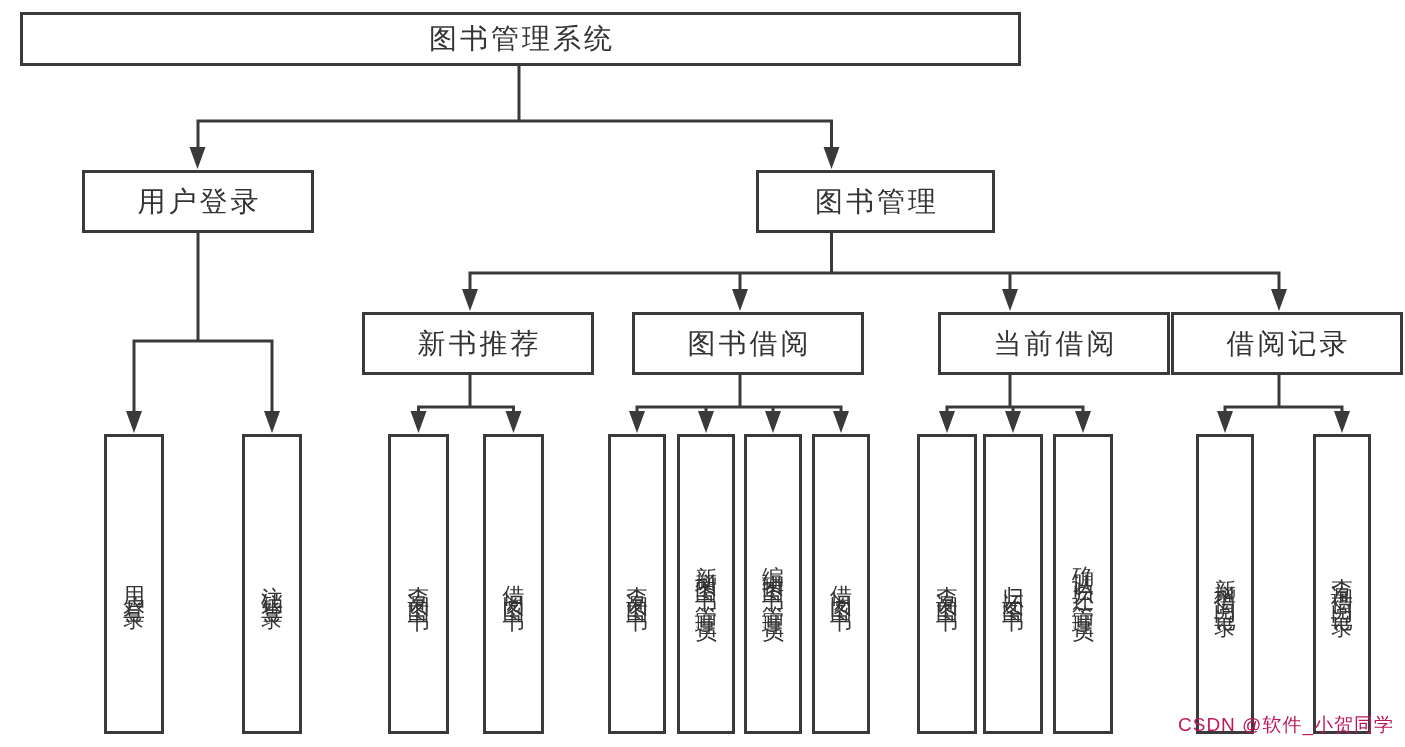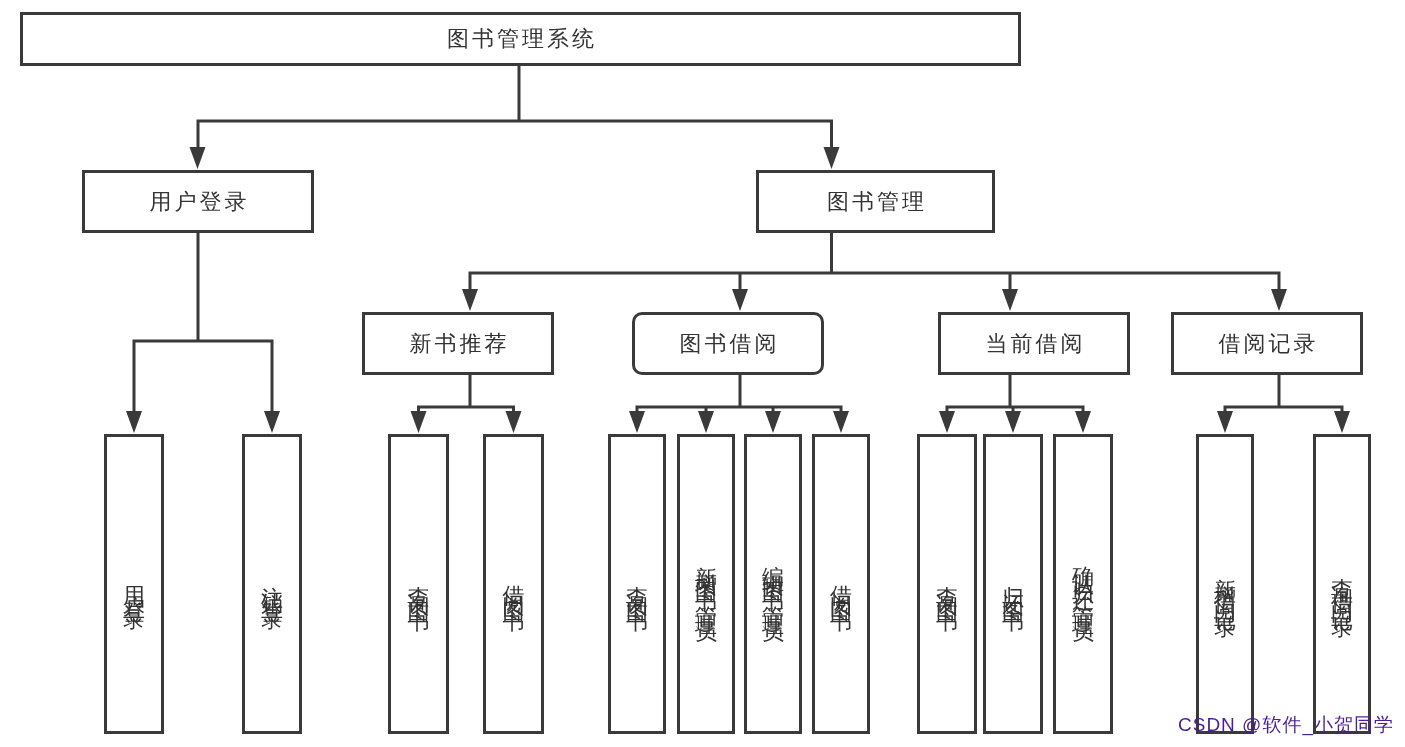--- a/index.html
+++ b/index.html
@@ -6,30 +6,30 @@
   .canvas{
     position:relative;width:1405px;height:747px;background:#ffffff;
     font-family:"Liberation Sans","DejaVu Sans",sans-serif;color:#333333;overflow:hidden;
   }
   .connectors{position:absolute;left:0;top:0;z-index:1;}
   .box{
     position:absolute;border:3px solid #3a3a3a;background:#ffffff;
     display:flex;align-items:center;justify-content:center;
     box-sizing:border-box;z-index:2;text-align:center;
   }
-  .h-box{font-size:22px;letter-spacing:3px;text-indent:3px;white-space:nowrap;}
+  .h-box{font-size:28px;letter-spacing:3px;text-indent:3px;white-space:nowrap;}
   .v-box{
     font-size:22px;letter-spacing:8px;line-height:1.0;
     writing-mode:vertical-rl;text-orientation:mixed;
   }
   .leaf{top:434px;height:300px;}
-  .lvl3{top:312px;height:63px;width:192px;font-family:Liberation Mono, monospace;}
+  .lvl3{top:312px;height:63px;width:232px;font-family:Liberation Mono, monospace;}
   .watermark{
     position:absolute;left:1178px;top:712px;z-index:6;
-    font-size:19px;color:#4c1d95;white-space:nowrap;letter-spacing:1px;
+    font-size:19px;color:#be185d;white-space:nowrap;letter-spacing:1px;
   }
 </style>
 </head>
 <body>
 
 <div class="canvas">
 
   <svg class="connectors" width="1405" height="747" viewBox="0 0 1405 747">
     <path fill="none" stroke="#3a3a3a" stroke-width="3" stroke-linecap="square" d="
       M519 66 V121 M198 121 H831.5 M198 121 V150 M831.5 121 V150
@@ -63,21 +63,21 @@
       <polygon points="1334,411 1350,411 1342,433"></polygon>
     </g>
   </svg>
 
   <div class="box h-box" style="left:20px;top:12px;width:1001px;height:54px;">图书管理系统</div>
 
   <div class="box h-box" style="left:82px;top:170px;width:232px;height:63px;">用户登录</div>
   <div class="box h-box" style="left:712px;top:170px;width:239px;height:63px;margin-left:44px;">图书管理</div>
 
   <div class="box h-box lvl3" style="left:362px;">新书推荐</div>
-  <div class="box h-box lvl3" style="left:632px;border-radius:10px;">图书借阅</div>
+  <div class="box h-box lvl3" style="left:632px;">图书借阅</div>
   <div class="box h-box lvl3" style="left:902px;margin-left:36px;">当前借阅</div>
   <div class="box h-box lvl3" style="left:1171px;">借阅记录</div>
 
   <div class="box v-box leaf" style="left:104px;width:60px;">用户登录</div>
   <div class="box v-box leaf" style="left:242px;width:60px;">注销登录</div>
 
   <div class="box v-box leaf" style="left:388px;width:61px;">查询图书</div>
   <div class="box v-box leaf" style="left:483px;width:61px;">借阅图书</div>
 
   <div class="box v-box leaf" style="left:608px;width:58px;">查询图书</div>

